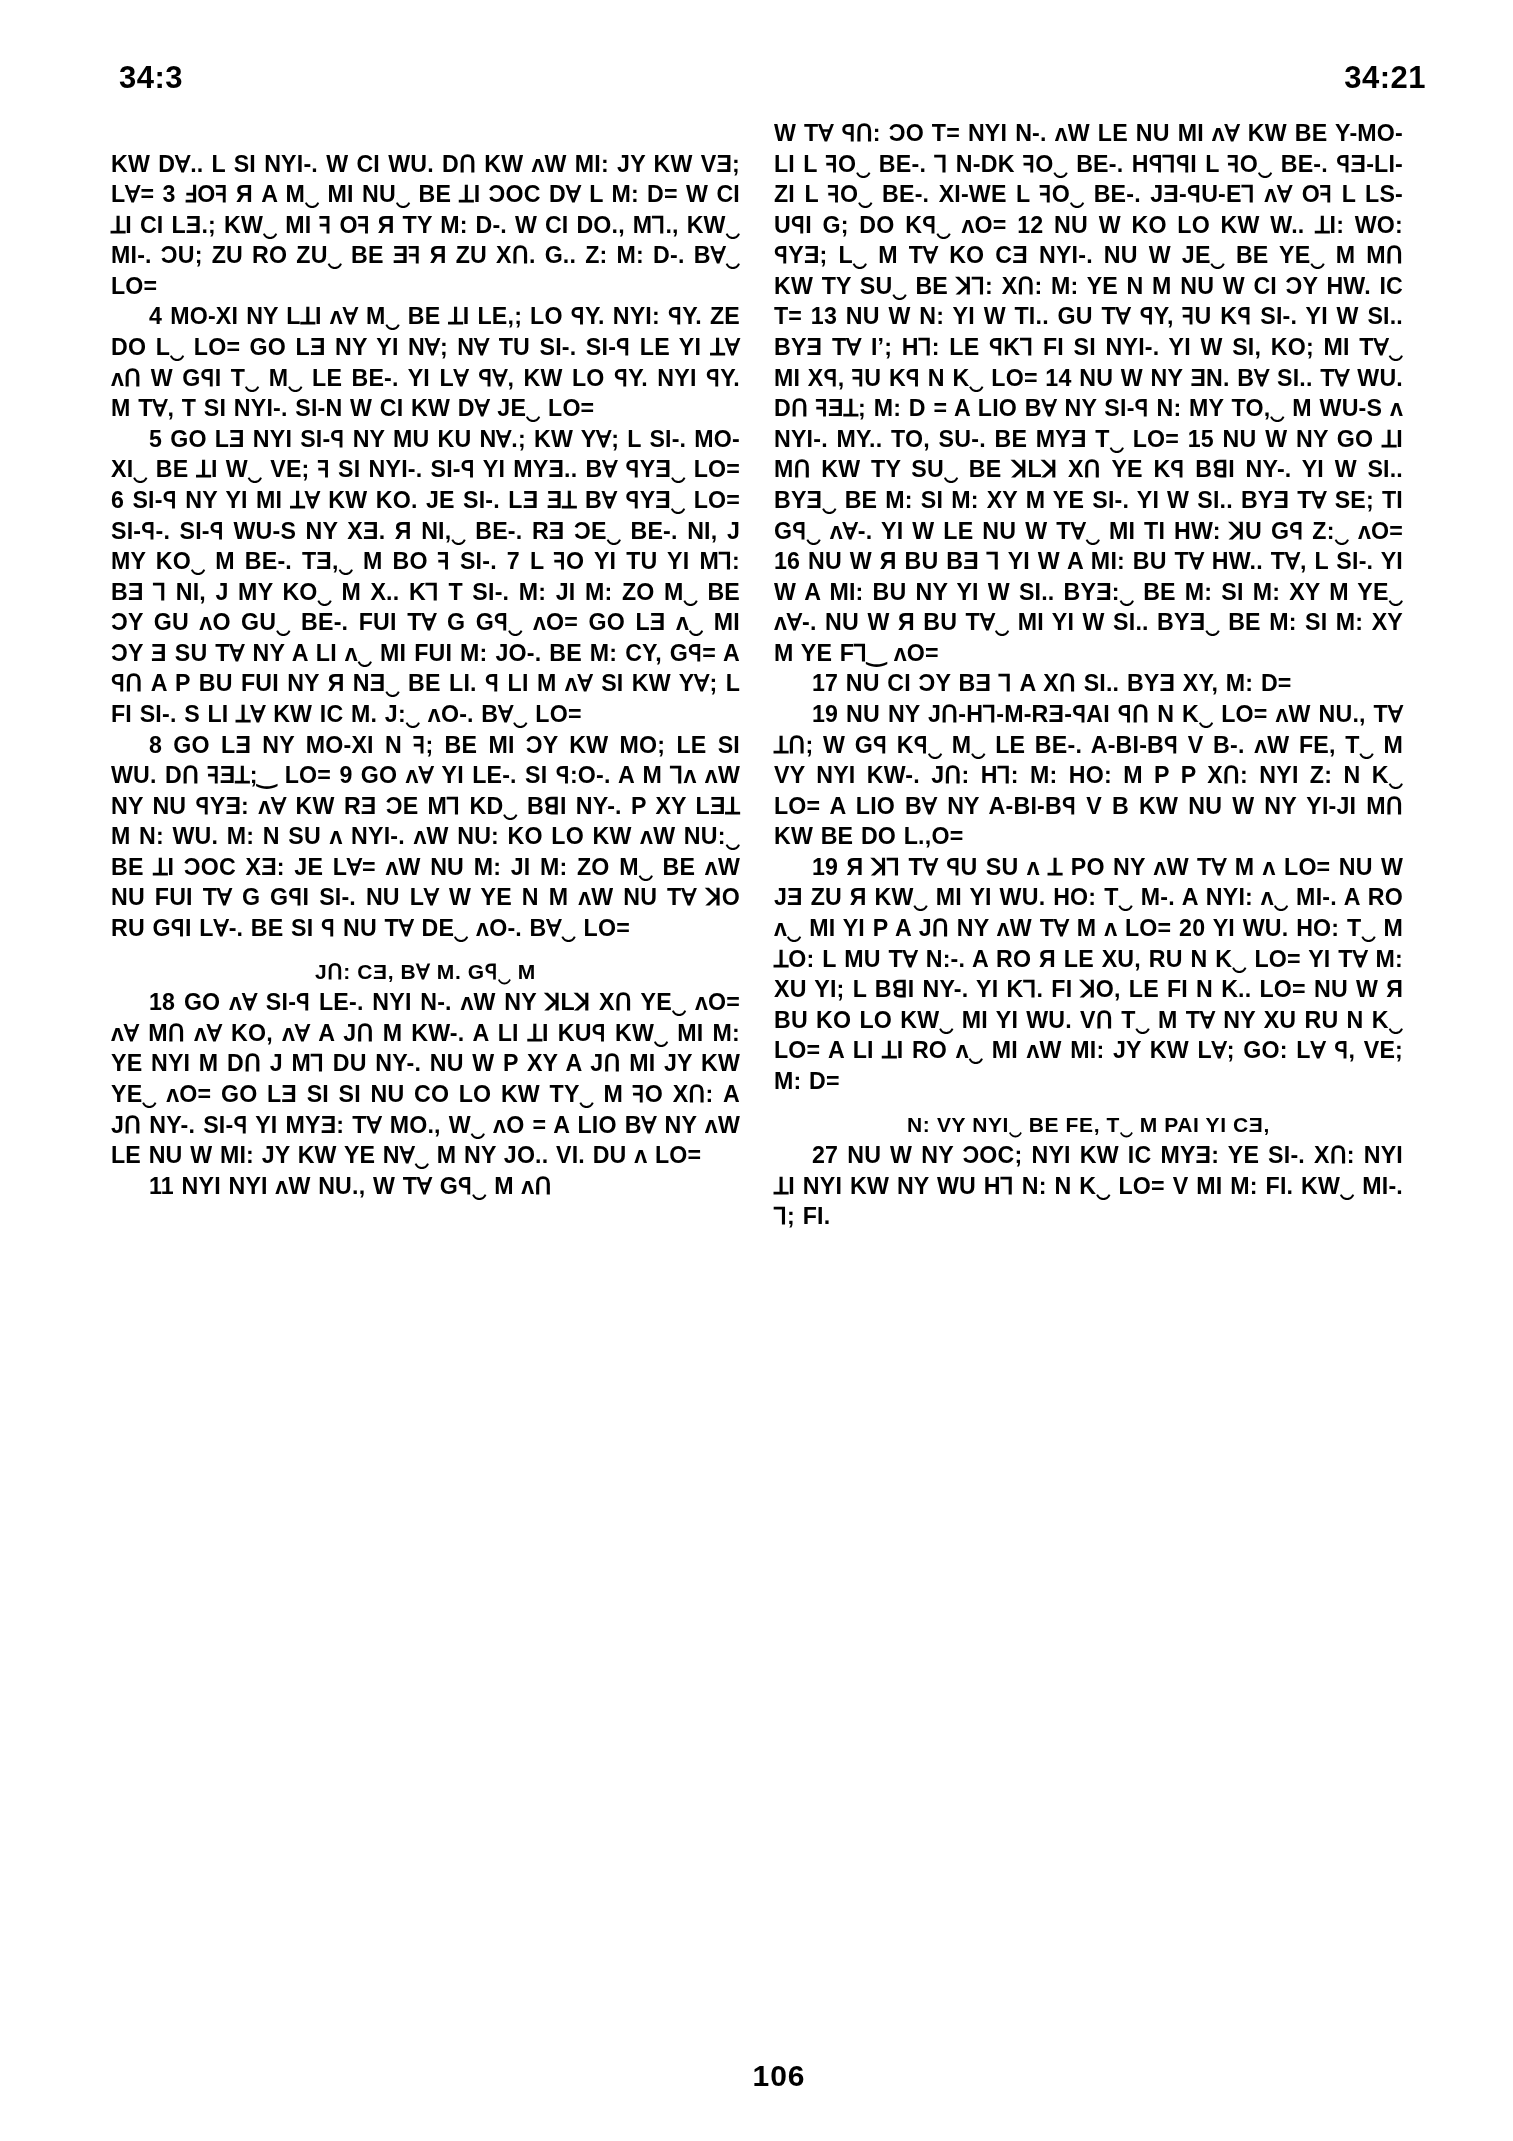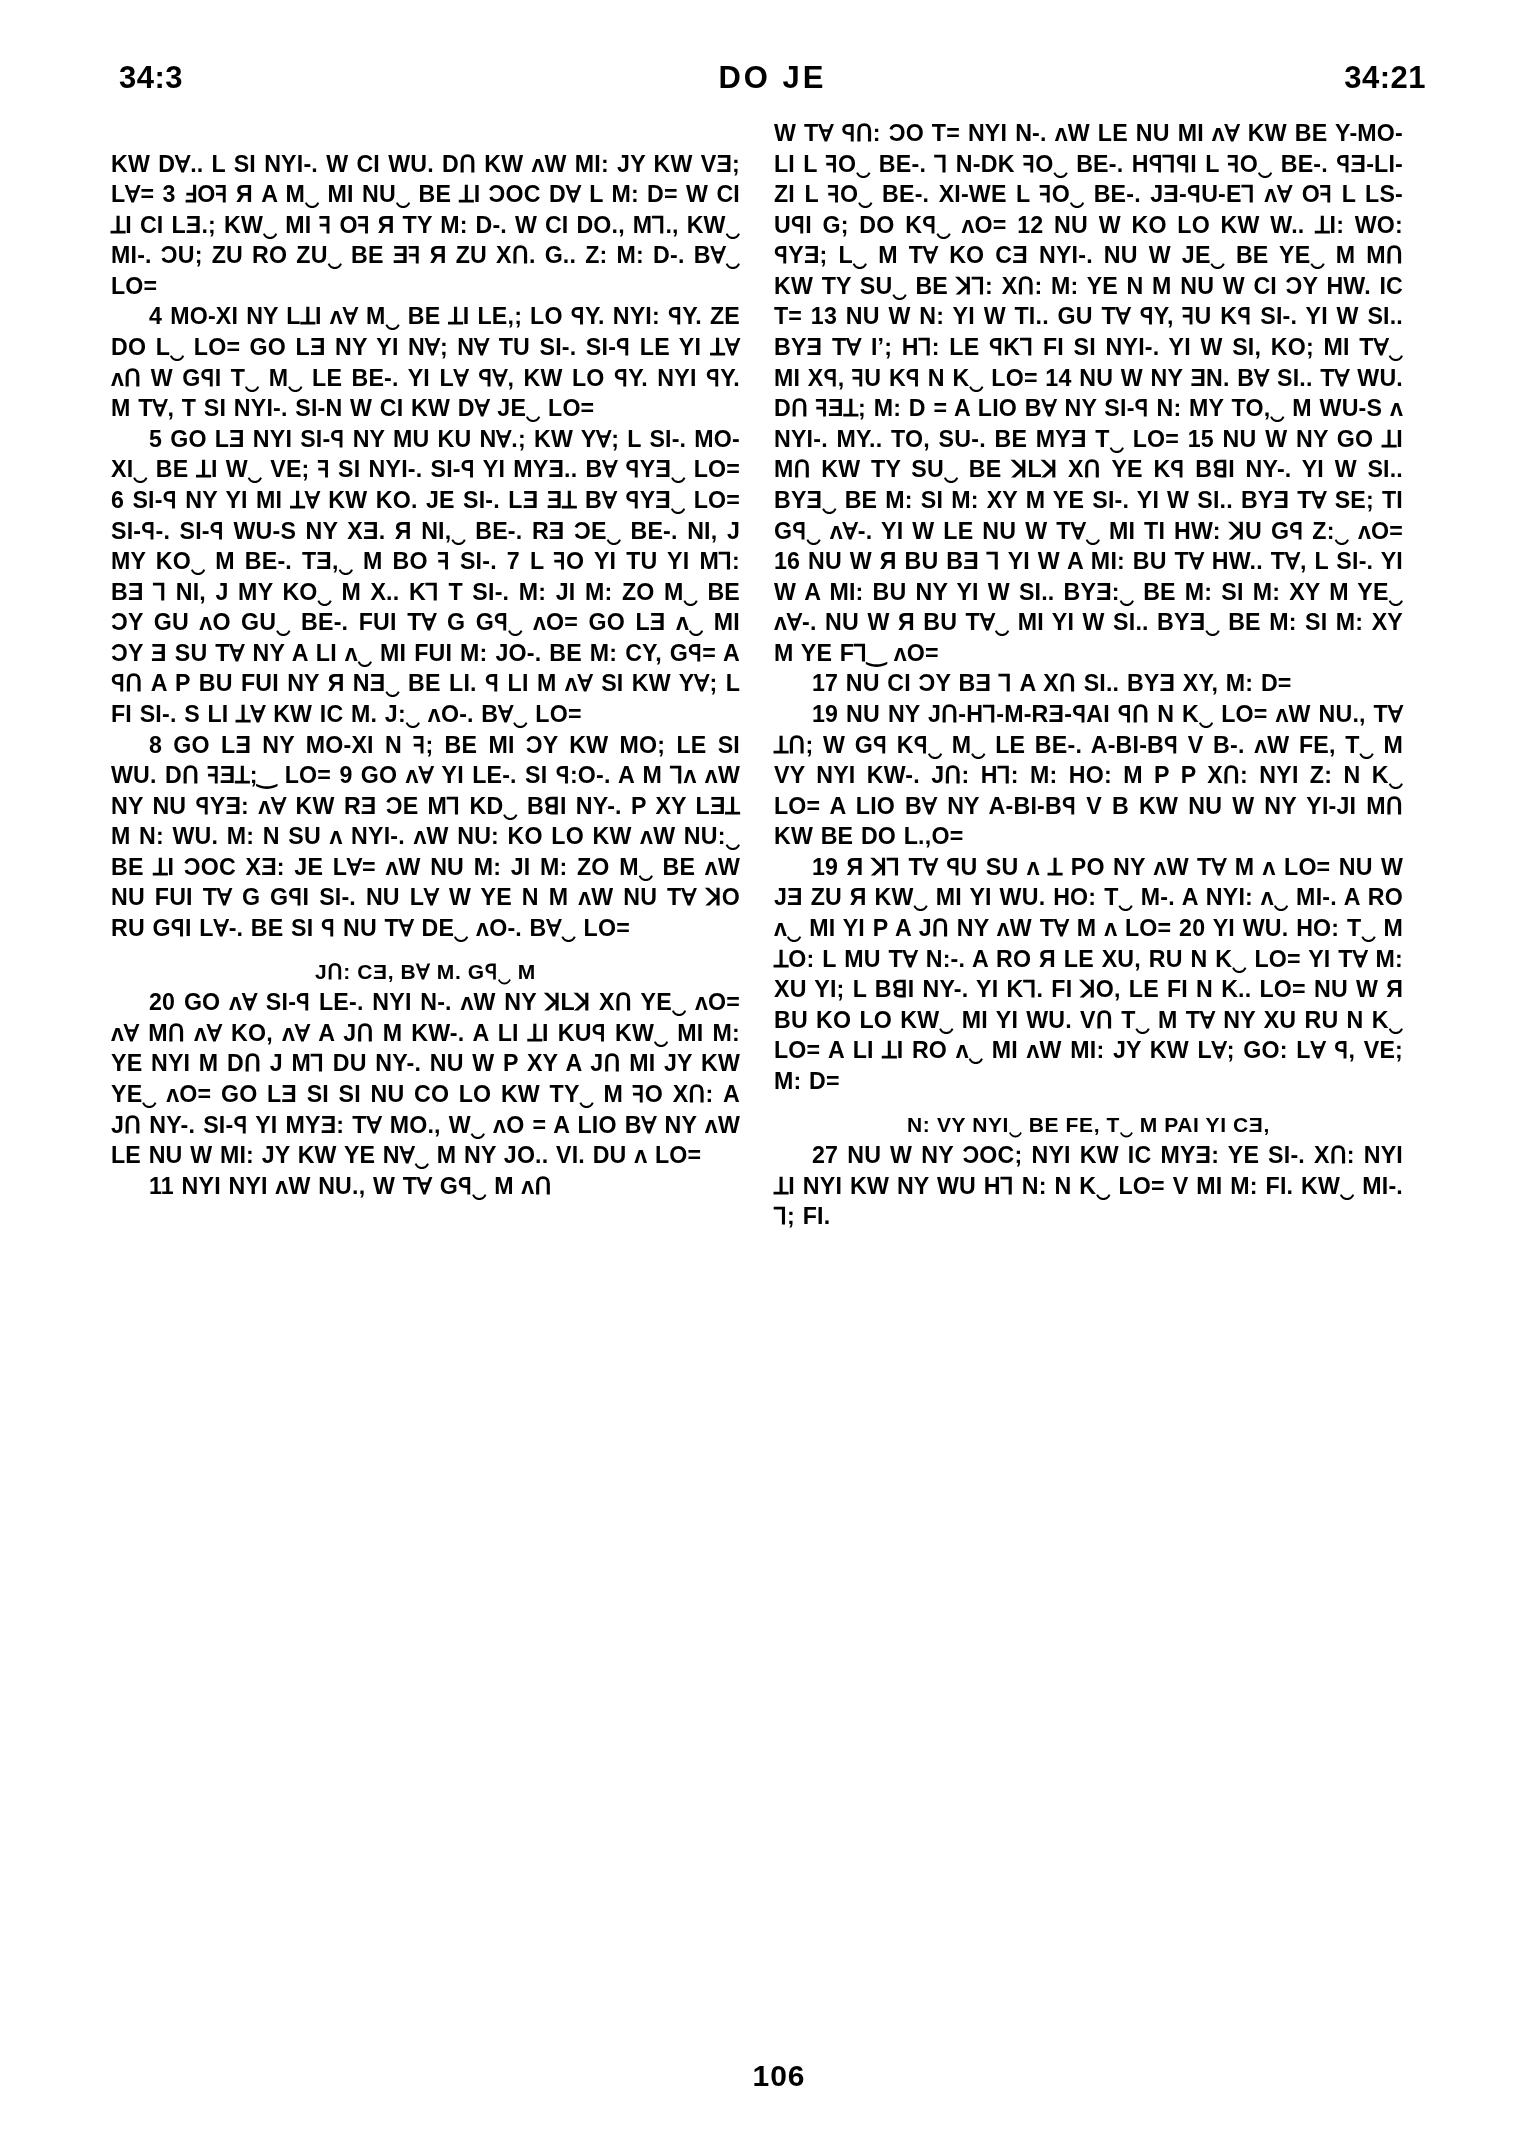--- a/index.html
+++ b/index.html
@@ -77,33 +77,32 @@
     margin-left: 13px;
   }
 </style>
 </head>
 <body>
 
 <div class="page">
 
   <div class="header">
     <div class="hdr-left">34:3</div>
-    <div class="hdr-center">DO  JE</div>
     <div class="hdr-right">34:21</div>
   </div>
 
   <div class="columns">
 
     <div class="col">
       <p>KW DⱯ.. L SI NYI-. W CI WU. DՈ KW ᴧW MI: JY KW VƎ; LⱯ=   3  ꓞOꟻ  Я  A  M‿ MI NU‿ BE ꓕI ƆOC DⱯ L M: D= W CI ꓕI CI LƎ.; KW‿ MI ꟻ Oꟻ Я TY M: D-. W CI DO., Mꓶ., KW‿ MI-. ƆU; ZU RO ZU‿ BE Ǝꟻ Я ZU XՈ. G.. Z: M: D-. BⱯ‿ LO=</p>
       <p class="indent">4  MO-XI NY LꓕI ᴧⱯ M‿ BE ꓕI LE,; LO ꟼY. NYI: ꟼY. ZE DO L‿ LO=  GO LƎ NY YI NⱯ; NⱯ TU SI-. SI-ꟼ LE YI ꓕⱯ ᴧՈ W GꟼI T‿ M‿ LE BE-. YI LⱯ ꟼⱯ, KW LO ꟼY. NYI ꟼY. M TⱯ, T SI NYI-.  SI-N W CI KW DⱯ JE‿ LO=</p>
       <p class="indent">5  GO LƎ NYI SI-ꟼ NY MU KU NⱯ.; KW YⱯ; L SI-. MO-XI‿ BE ꓕI W‿ VE; ꟻ SI NYI-. SI-ꟼ YI MYƎ.. BⱯ ꟼYƎ‿ LO=   6 SI-ꟼ NY YI MI ꓕⱯ KW KO. JE SI-. LƎ Ǝꓕ BⱯ ꟼYƎ‿ LO=  SI-ꟼ-.  SI-ꟼ WU-S NY XƎ. Я NI,‿ BE-. RƎ ƆE‿ BE-. NI, J MY KO‿ M BE-. TƎ,‿ M BO ꟻ SI-.   7  L ꟻO YI TU YI Mꓶ: BƎ ꓶ NI, J MY KO‿ M X.. Kꓶ T SI-. M: JI M: ZO M‿ BE ƆY GU ᴧO GU‿ BE-. FUI TⱯ G Gꟼ‿ ᴧO=  GO LƎ ᴧ‿ MI ƆY Ǝ SU TⱯ NY A LI ᴧ‿ MI FUI M: JO-. BE M: CY, Gꟼ=  A ꟼՈ A P BU FUI NY Я NƎ‿ BE LI. ꟼ LI M ᴧⱯ SI KW YⱯ; L FI SI-. S LI ꓕⱯ KW IC M. J:‿ ᴧO-. BⱯ‿ LO=</p>
       <p class="indent">8  GO LƎ NY MO-XI N ꟻ; BE MI ƆY KW MO; LE SI WU. DՈ ꟻƎꓕ;‿ LO=   9  GO ᴧⱯ YI LE-. SI ꟼ:O-. A M ꓶᴧ ᴧW NY NU ꟼYƎ: ᴧⱯ KW RƎ ƆE Mꓶ KD‿ BꓭI NY-. P XY LƎꓕ M N: WU. M: N SU ᴧ NYI-. ᴧW NU: KO LO KW ᴧW NU:‿ BE ꓕI ƆOC XƎ: JE LⱯ= ᴧW NU M: JI M: ZO M‿ BE ᴧW NU FUI TⱯ G GꟼI SI-. NU LⱯ W YE N M ᴧW NU TⱯ ꓘO RU GꟼI LⱯ-.  BE SI ꟼ NU TⱯ DE‿ ᴧO-. BⱯ‿ LO=</p>
       <div class="subhead">JՈ: CƎ, BⱯ M. Gꟼ‿ M</div>
-      <p class="indent">20  GO ᴧⱯ SI-ꟼ LE-. NYI N-. ᴧW NY ꓘLꓘ XՈ YE‿ ᴧO=  ᴧⱯ MՈ ᴧⱯ KO, ᴧⱯ A JՈ M KW-. A LI ꓕI KUꟼ KW‿ MI M: YE NYI M DՈ J Mꓶ DU NY-. NU W P XY A JՈ MI JY KW YE‿ ᴧO=  GO LƎ SI SI NU CO LO KW TY‿ M ꟻO XՈ: A JՈ NY-. SI-ꟼ YI MYƎ: TⱯ MO., W‿ ᴧO =  A LIO BⱯ NY ᴧW LE NU W MI: JY KW YE NⱯ‿ M NY JO.. VI. DU ᴧ LO=</p>
+      <p class="indent">18  GO ᴧⱯ SI-ꟼ LE-. NYI N-. ᴧW NY ꓘLꓘ XՈ YE‿ ᴧO=  ᴧⱯ MՈ ᴧⱯ KO, ᴧⱯ A JՈ M KW-. A LI ꓕI KUꟼ KW‿ MI M: YE NYI M DՈ J Mꓶ DU NY-. NU W P XY A JՈ MI JY KW YE‿ ᴧO=  GO LƎ SI SI NU CO LO KW TY‿ M ꟻO XՈ: A JՈ NY-. SI-ꟼ YI MYƎ: TⱯ MO., W‿ ᴧO =  A LIO BⱯ NY ᴧW LE NU W MI: JY KW YE NⱯ‿ M NY JO.. VI. DU ᴧ LO=</p>
       <p class="indent">11  NYI NYI ᴧW NU., W TⱯ Gꟼ‿ M ᴧՈ</p>
     </div>
 
     <div class="col">
       <p>W TⱯ ꟼՈ: ƆO T=  NYI N-. ᴧW LE NU MI ᴧⱯ KW BE Y-MO-LI L ꟻO‿ BE-. ꓶ N-DK ꟻO‿ BE-. HꟼꓶꟼI L ꟻO‿ BE-. ꟼƎ-LI-ZI L ꟻO‿ BE-. XI-WE L ꟻO‿ BE-. JƎ-ꟼU-Eꓶ ᴧⱯ Oꟻ L LS-UꟼI G; DO Kꟼ‿ ᴧO=   12  NU W KO LO KW W.. ꓕI: WO: ꟼYƎ; L‿ M TⱯ KO CƎ NYI-. NU W JE‿ BE YE‿ M MՈ KW TY SU‿ BE ꓘꓶ: XՈ: M: YE N M NU W CI ƆY HW. IC T=   13  NU W N: YI W TI.. GU TⱯ ꟼY, ꟻU Kꟼ SI-. YI W SI.. BYƎ TⱯ Iʼ; Hꓶ: LE ꟼKꓶ FI SI NYI-. YI W SI, KO; MI TⱯ‿ MI Xꟼ, ꟻU Kꟼ N K‿ LO=   14  NU W NY ƎN. BⱯ SI.. TⱯ WU. DՈ ꟻƎꓕ; M: D =  A LIO BⱯ NY SI-ꟼ N: MY TO,‿ M WU-S ᴧ NYI-. MY.. TO, SU-. BE MYƎ T‿ LO=   15  NU W NY GO ꓕI MՈ KW TY SU‿ BE ꓘLꓘ XՈ YE Kꟼ BꓭI NY-. YI W SI.. BYƎ‿ BE M: SI M: XY M YE SI-. YI W SI.. BYƎ TⱯ SE; TI Gꟼ‿ ᴧⱯ-. YI W LE NU W TⱯ‿ MI TI HW: ꓘU Gꟼ Z:‿ ᴧO=   16  NU W Я BU BƎ ꓶ YI W A MI: BU TⱯ HW.. TⱯ, L SI-. YI W A MI: BU NY YI W SI.. BYƎ:‿ BE M: SI M: XY M YE‿ ᴧⱯ-. NU W Я BU TⱯ‿ MI YI W SI.. BYƎ‿ BE M: SI M: XY M YE Fꓶ‿ ᴧO=</p>
       <p class="indent">17  NU CI ƆY BƎ ꓶ A XՈ SI.. BYƎ XY, M: D=</p>
       <p class="indent">19  NU NY JՈ-Hꓶ-M-RƎ-ꟼAI ꟼՈ N K‿ LO=  ᴧW NU., TⱯ ꓕՈ; W Gꟼ Kꟼ‿ M‿ LE BE-. A-BI-Bꟼ V B-. ᴧW FE, T‿ M VY NYI KW-. JՈ: Hꓶ: M: HO: M P P XՈ: NYI Z: N K‿ LO=  A LIO BⱯ NY A-BI-Bꟼ V B KW NU W NY YI-JI MՈ KW BE DO L.,O=</p>
       <p class="indent">19  Я ꓘꓶ TⱯ ꟼU SU ᴧ ꓕ PO NY ᴧW TⱯ M ᴧ LO=  NU W JƎ ZU Я KW‿ MI YI WU. HO: T‿ M-. A NYI: ᴧ‿ MI-. A RO ᴧ‿ MI YI P A JՈ NY ᴧW TⱯ M ᴧ LO=   20 YI WU. HO: T‿ M ꓕO: L MU TⱯ N:-. A RO Я LE XU, RU N K‿ LO=  YI TⱯ M: XU YI; L BꓭI NY-.  YI Kꓶ. FI ꓘO, LE FI N K.. LO=  NU W Я BU KO LO KW‿ MI YI WU. VՈ T‿ M TⱯ NY XU RU N K‿ LO=  A LI ꓕI RO ᴧ‿ MI ᴧW MI: JY KW LⱯ; GO: LⱯ ꟼ, VE; M: D=</p>
       <div class="subhead">N: VY NYI‿ BE FE, T‿ M PAI YI CƎ,</div>
       <p class="indent">27  NU W NY ƆOC; NYI KW IC MYƎ: YE SI-. XՈ: NYI ꓕI NYI KW NY WU Hꓶ N: N K‿ LO=  V MI M: FI. KW‿ MI-. ꓶ; FI.</p>

